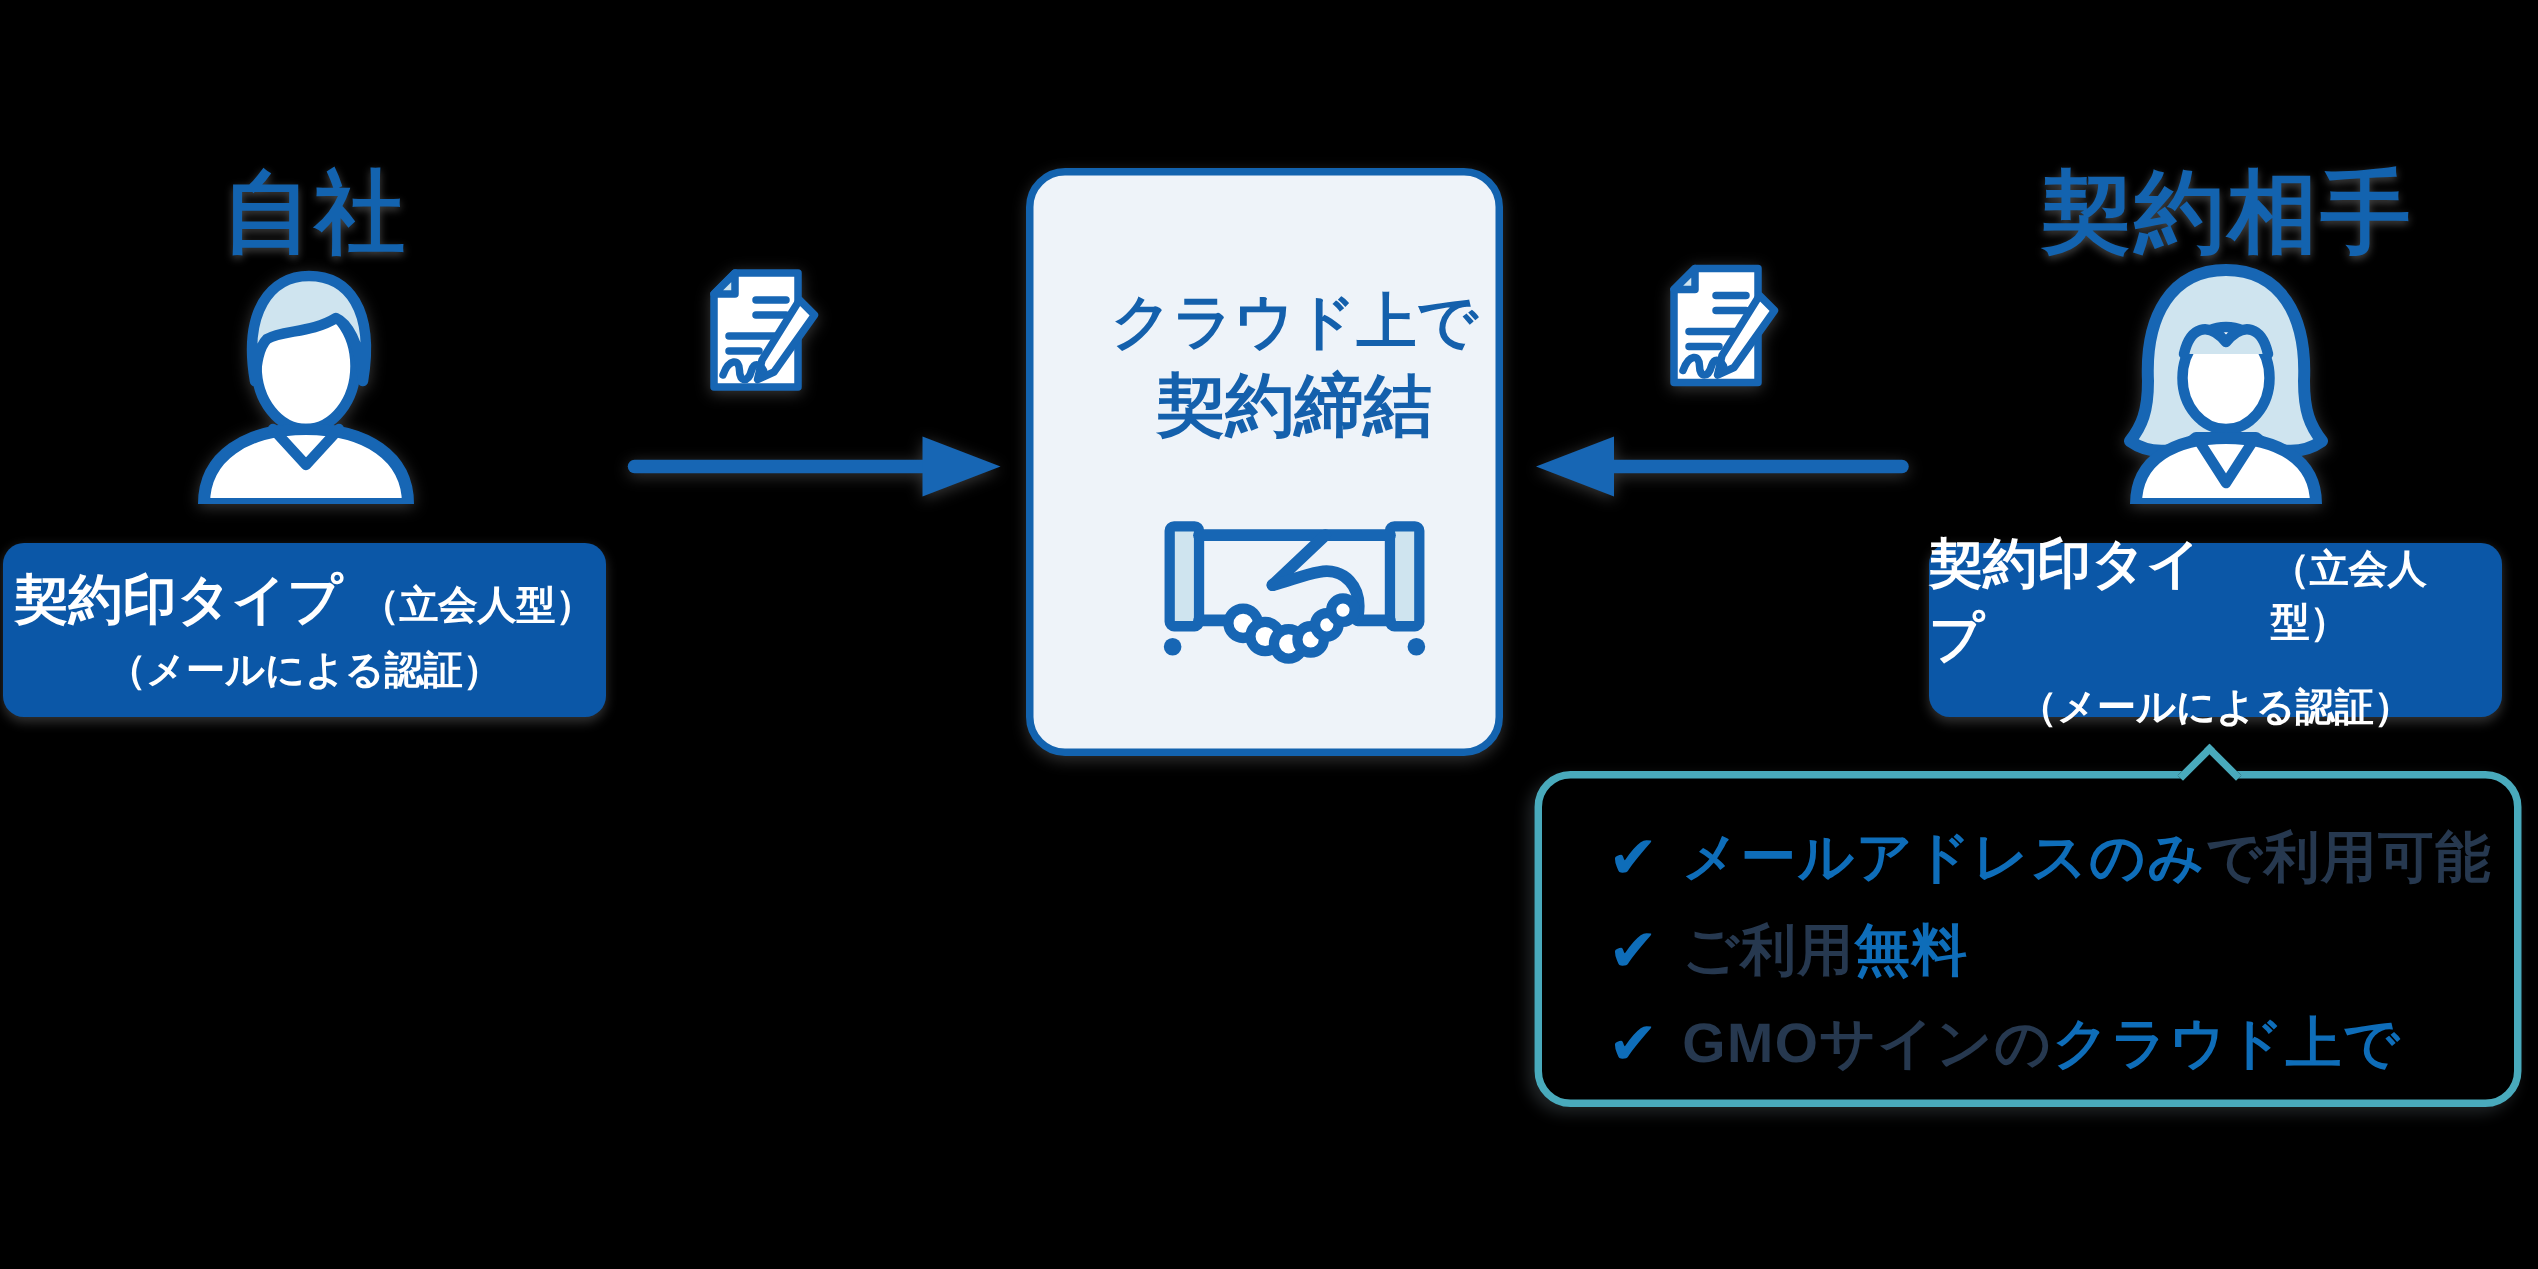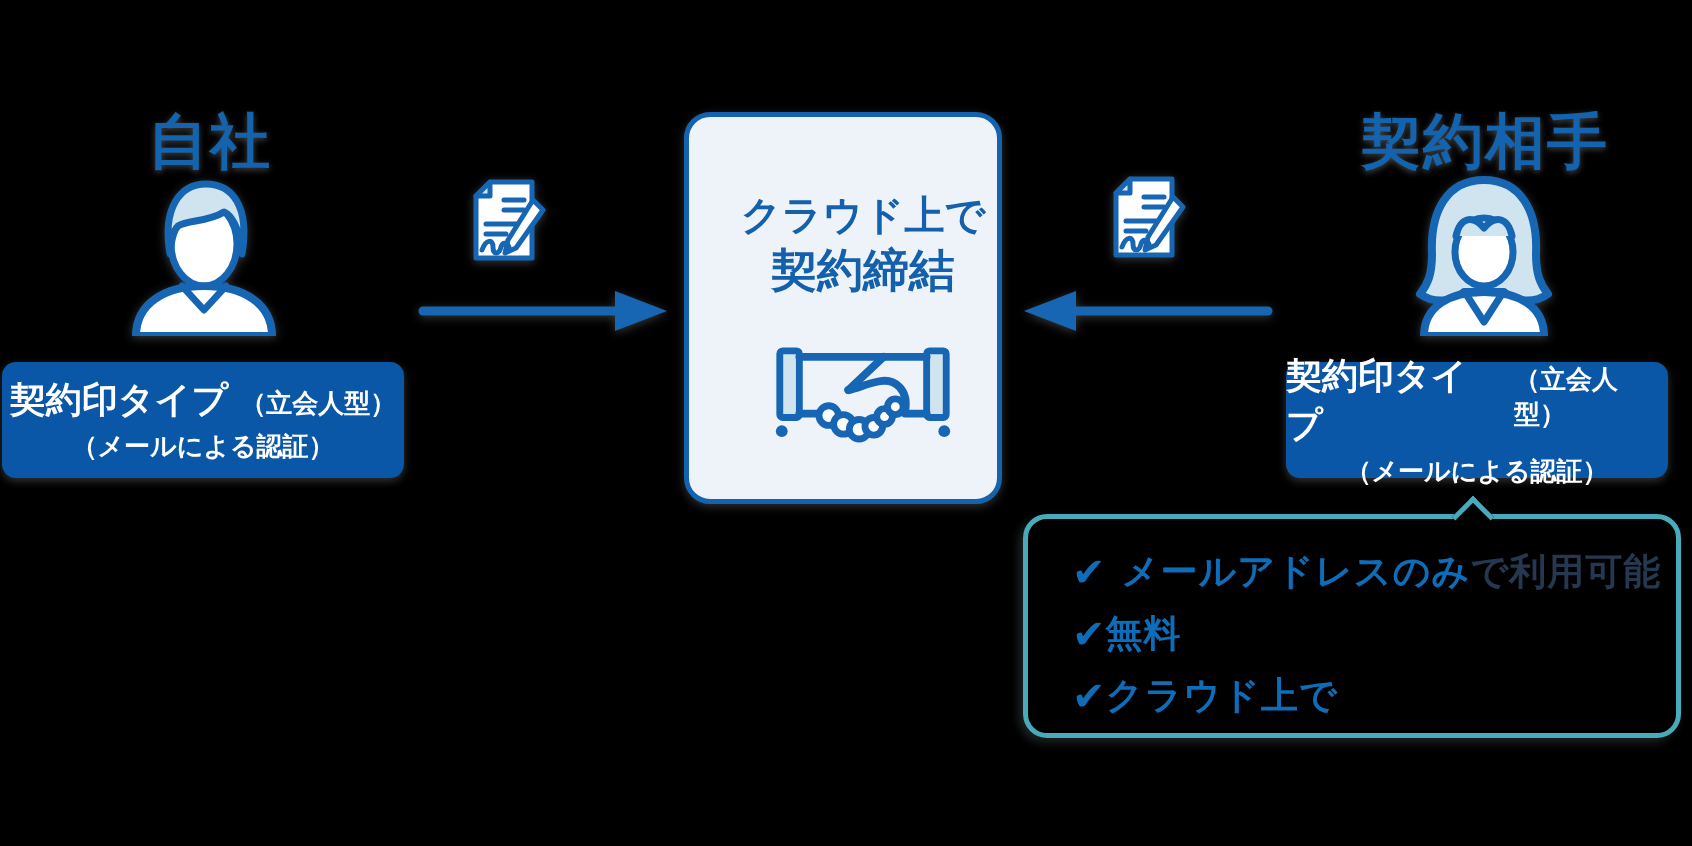--- a/index.html
+++ b/index.html
@@ -151,22 +151,24 @@
     <div class="bubble-caret"></div>
 
     <div class="bubble-row">
       <span class="check">✔</span>
       <span class="seg" data-tone="blue">メールアドレスのみ</span>
       <span class="seg" style="margin-left:-16px;" data-tone="dark">で利用可能</span>
     </div>
 
     <div class="bubble-row">
       <span class="check">✔</span>
+      <span class="seg" data-tone="dark">ご利用</span>
       <span class="seg" style="margin-left:-16px;" data-tone="blue">無料</span>
     </div>
 
     <div class="bubble-row">
       <span class="check">✔</span>
+      <span class="seg" data-tone="dark">GMOサインの</span>
       <span class="seg" style="margin-left:-16px;" data-tone="blue">クラウド上で</span>
     </div>
   </div>
 
 </div>
 
 </body></html>

